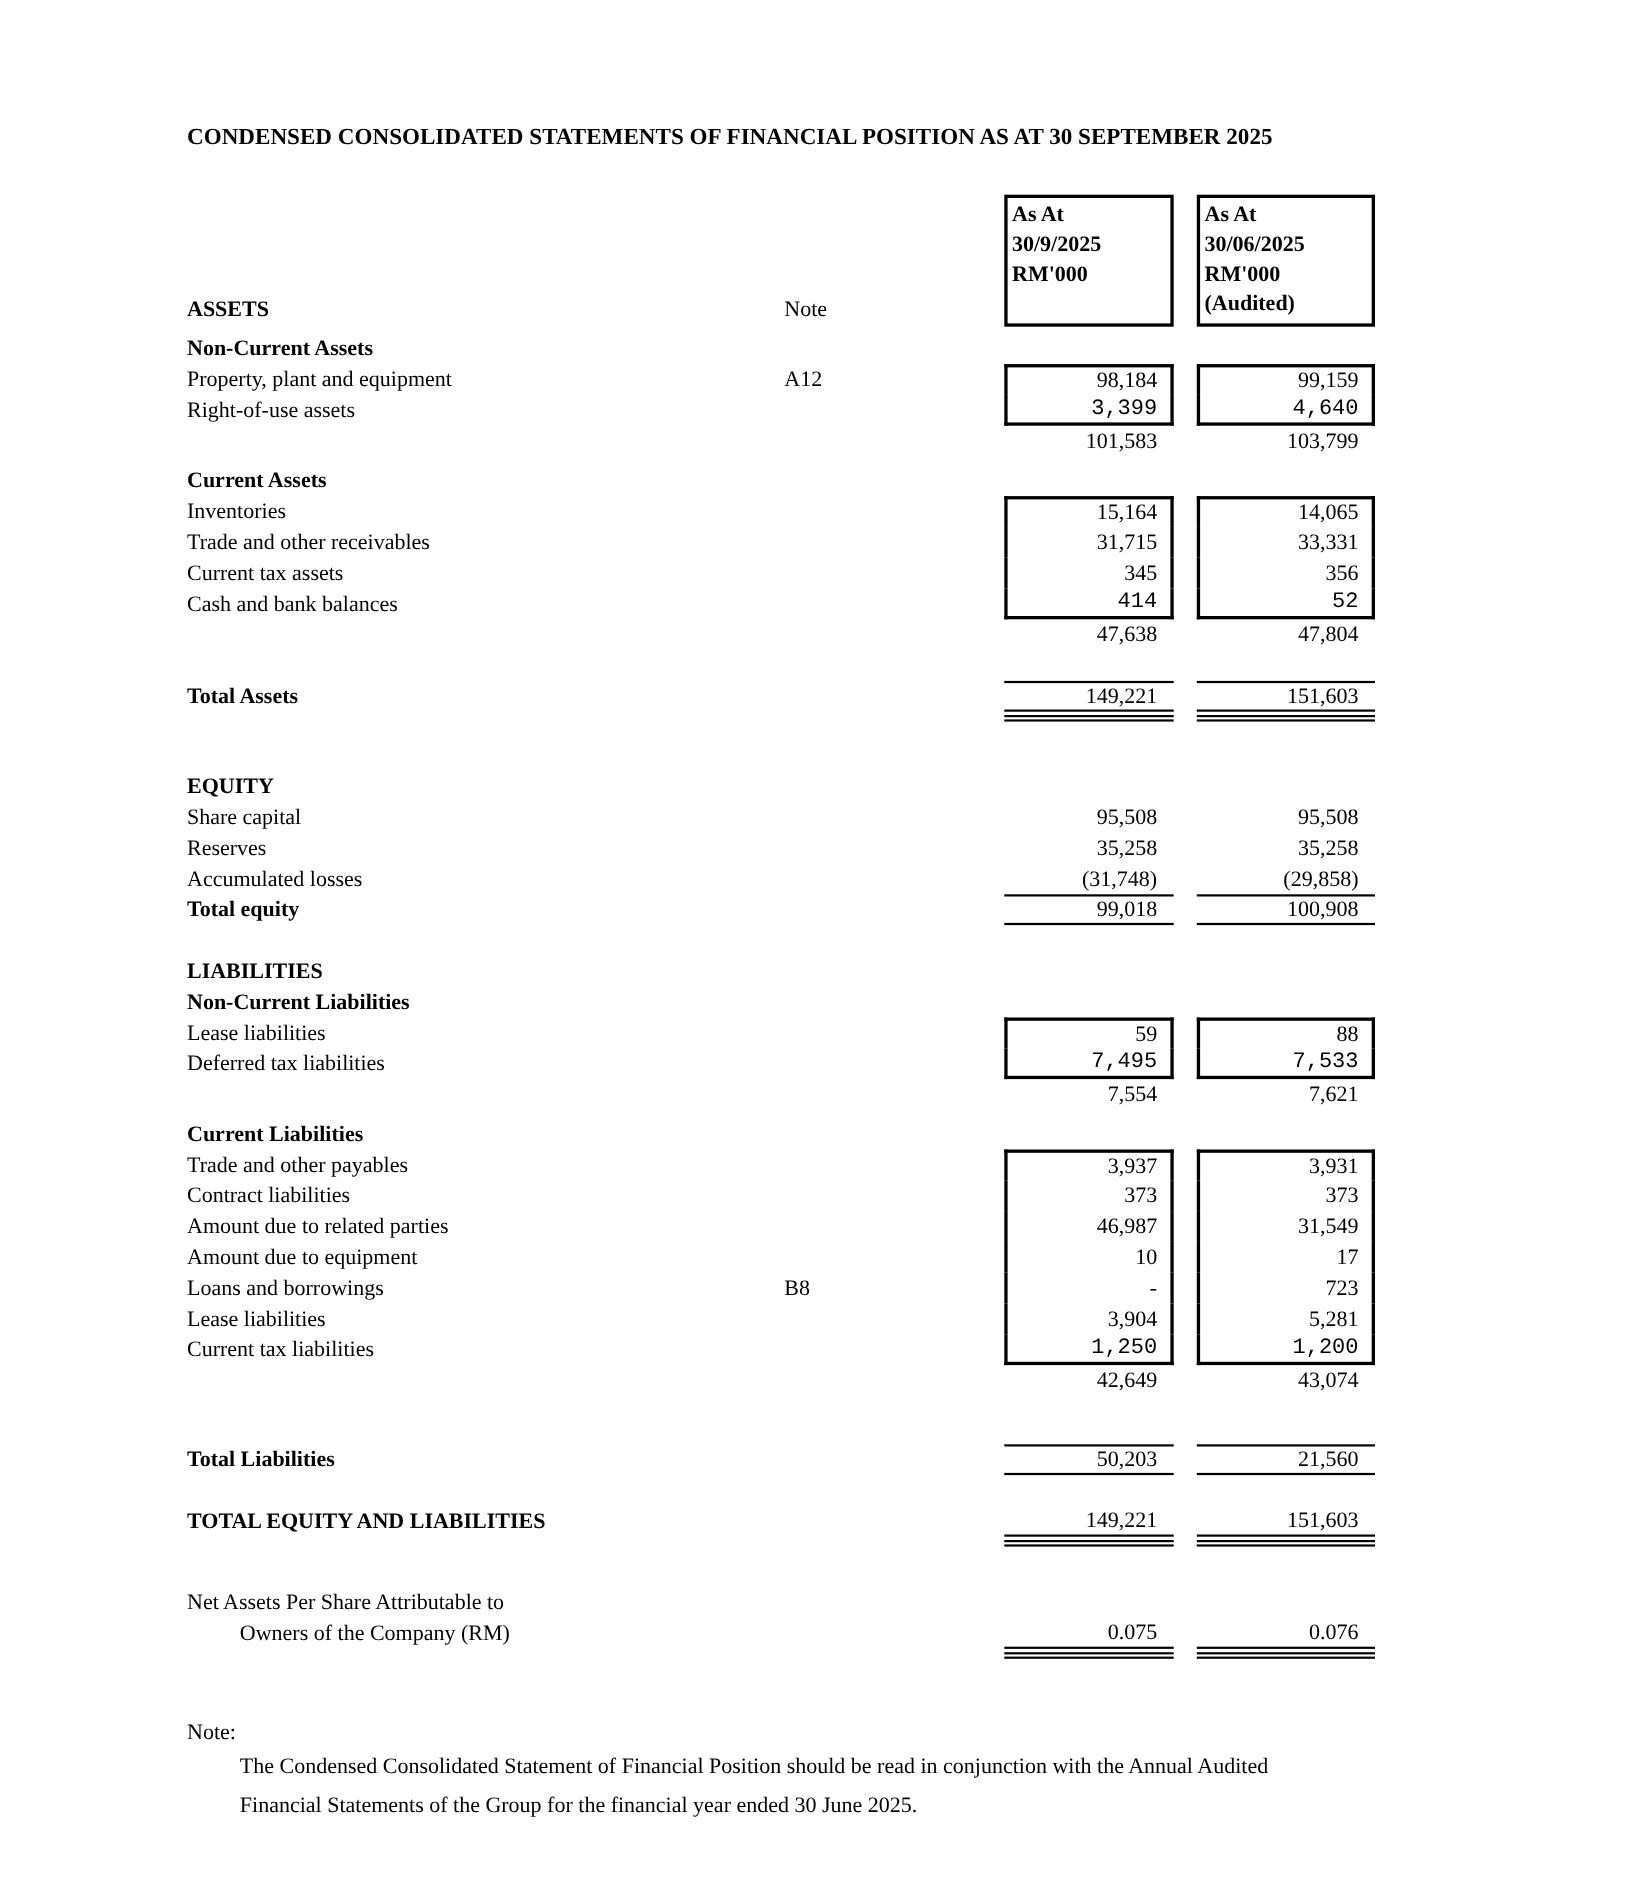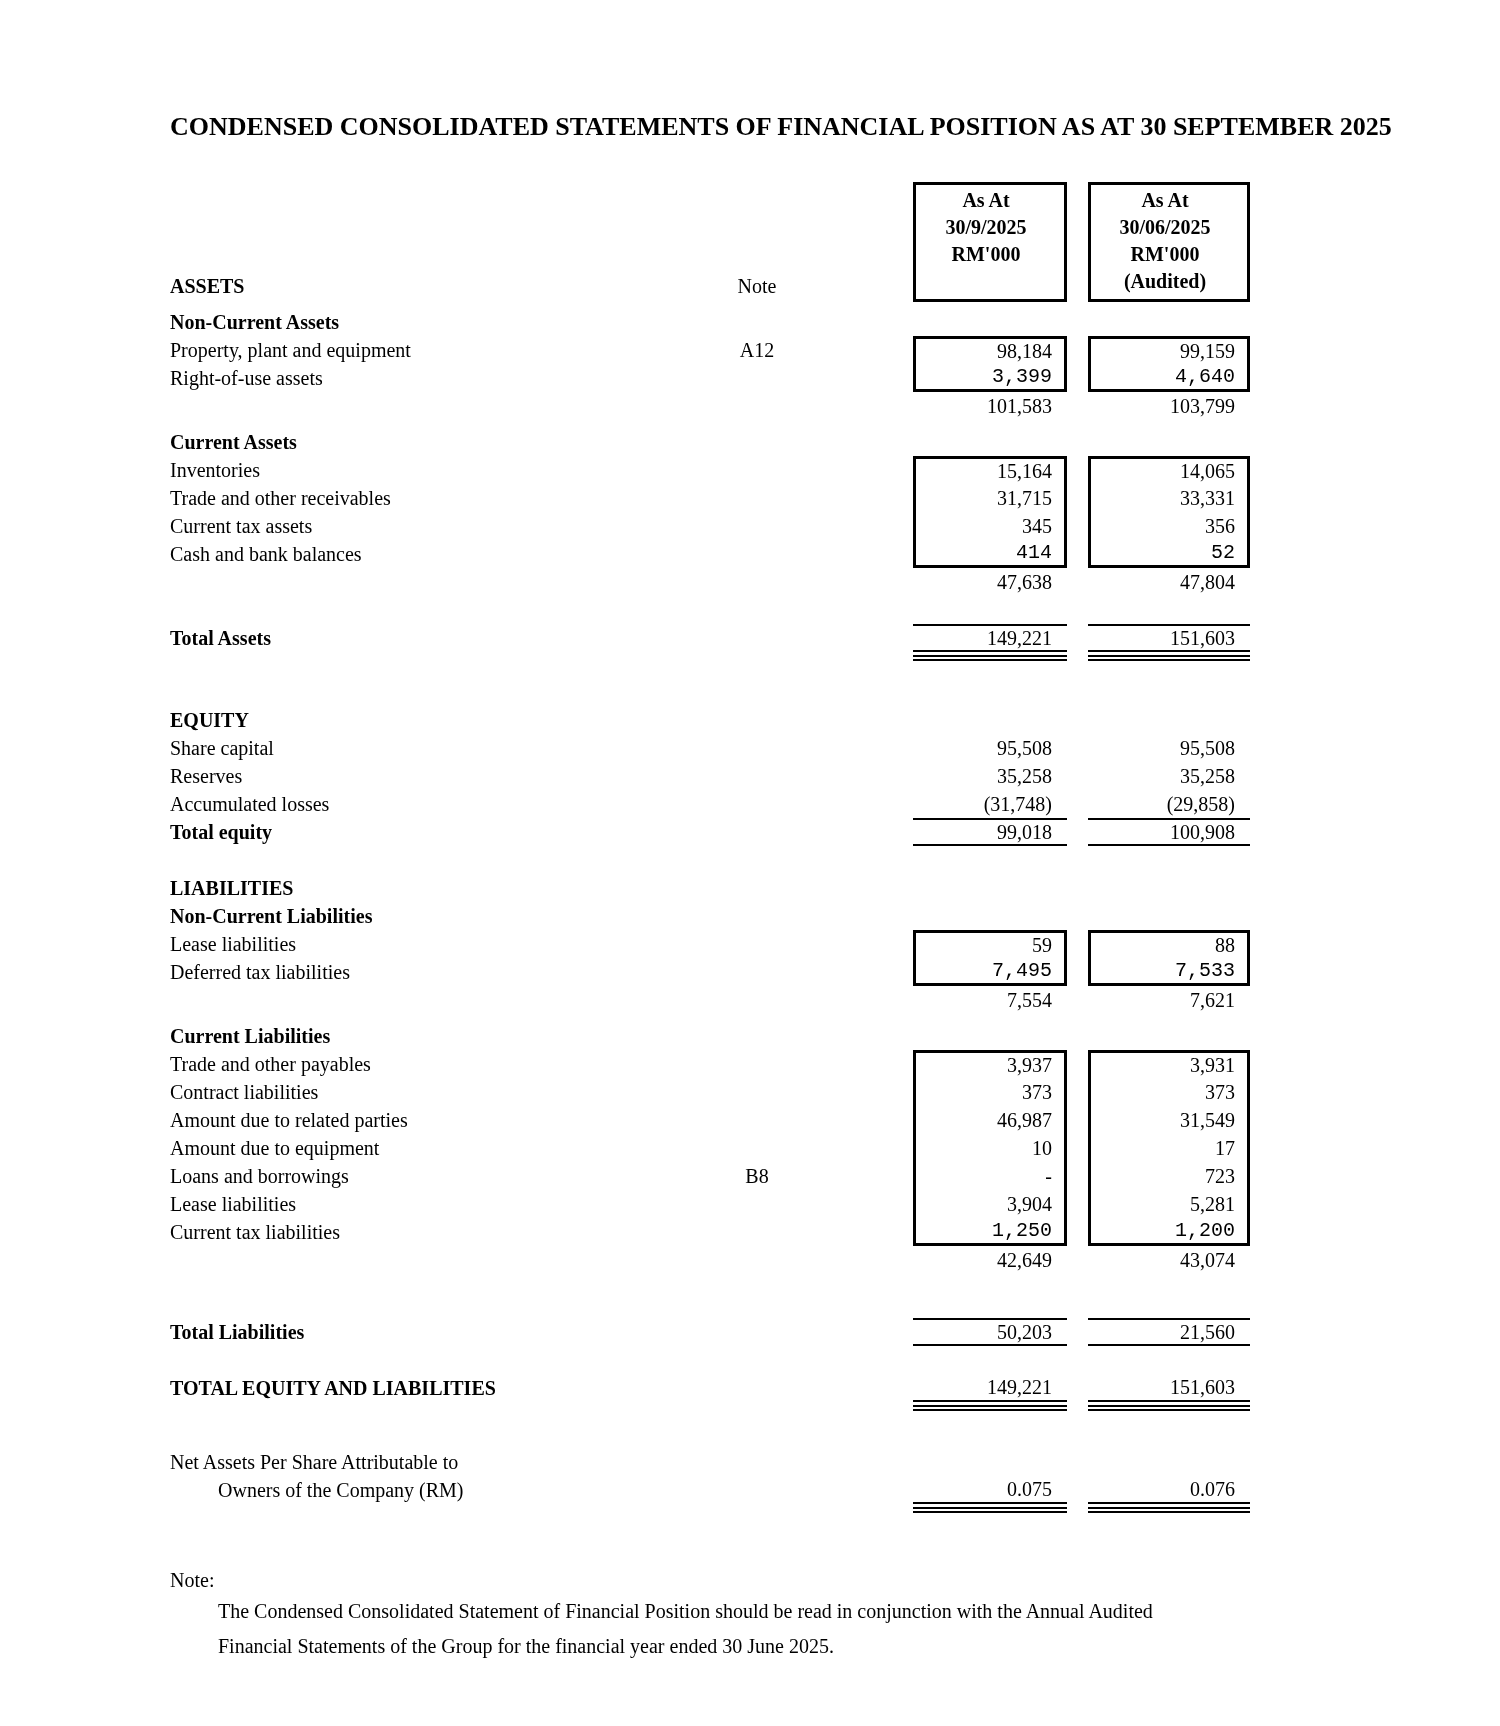--- a/index.html
+++ b/index.html
@@ -10,33 +10,33 @@
     background: #ffffff;
     color: #000000;
     font-family: "Liberation Serif", "DejaVu Serif", serif;
     font-size: 20px;
     box-sizing: border-box;
     padding: 112px 0 0 170px;
     overflow: hidden;
   }
   .title {
     font-weight: bold;
-    font-size: 26px;
+    font-size: 21px;
     margin: 0 0 40px 0;
     white-space: nowrap;
   }
   
   .row {
     display: grid;
     grid-template-columns: 543px 88px 112px 154px 21px 162px;
     min-height: 28px;
     align-items: center;
   }
   .lbl  { grid-column: 1; }
-  .note { grid-column: 2; text-align: center; }
+  .note { grid-column: 2; text-align: left; }
   .v1   { grid-column: 4; }
   .v2   { grid-column: 6; text-align: center; }
   .vcell {
     height: 100%;
     display: flex;
     align-items: center;
     justify-content: flex-end;
     padding-right: 15px;
     box-sizing: border-box;
     padding-left: 26px;
@@ -60,21 +60,21 @@
     border-bottom: 2px solid #000;
     box-sizing: border-box;
   }
   
   .header-row { height: 120px; align-items: end; margin-bottom: 0; }
   .hbox {
     border: 3px solid #000;
     height: 120px;
     box-sizing: border-box;
     padding: 2px 12px 2px 4px;
-    text-align: center;
+    text-align: left;
     font-weight: bold;
     line-height: 27px;
   }
   .h-bottom { padding-bottom: 4px; }
   .sp6  { height: 6px; }
   .sp8  { height: 8px; }
   .sp28 { height: 28px; }
   .sp36 { height: 36px; }
   .sp44 { height: 44px; }
   .footnote-heading { margin-top: 55px; }

